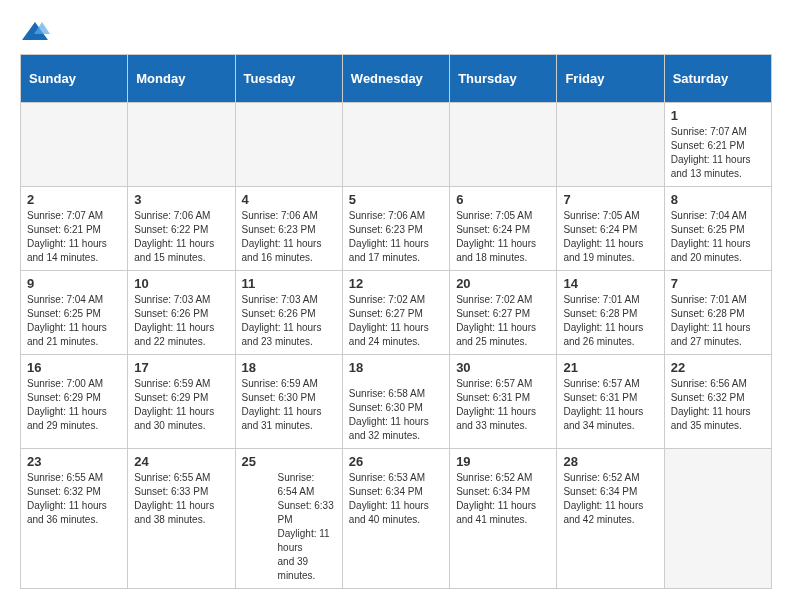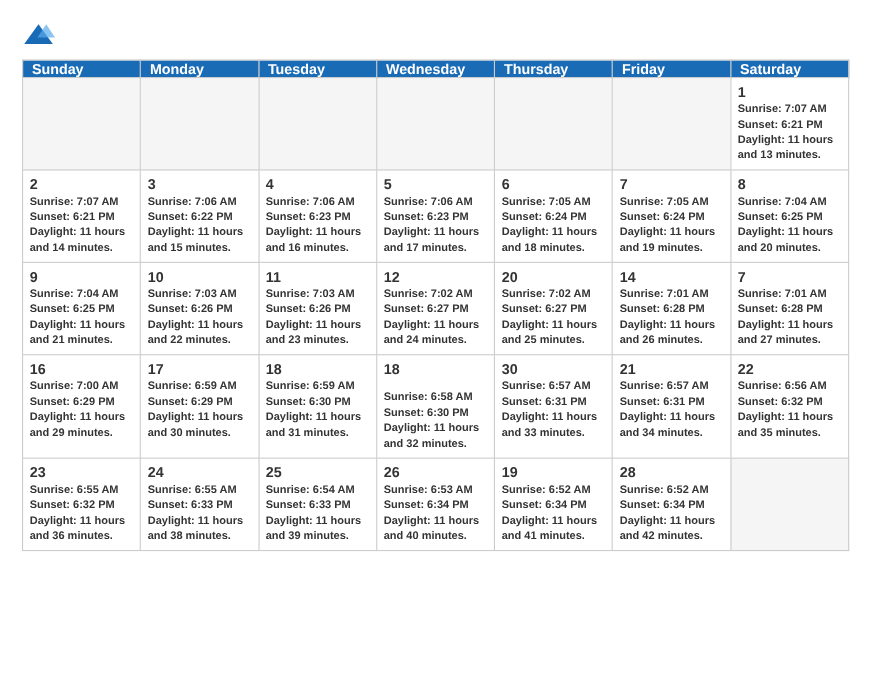--- a/index.html
+++ b/index.html
@@ -32,21 +32,21 @@
     .location { font-size: 16px; color: #555; }
     .calendar {
       width: 100%;
       border-collapse: collapse;
       border: 1px solid #ccc;
     }
     .calendar th {
       background-color: #1a6bb5;
       color: #fff;
       text-align: left;
-      padding: 0 8px;
+      padding: 16px 8px;
       font-size: 13px;
       font-weight: bold;
       border: 1px solid #ccc;
     }
     .calendar td {
       vertical-align: top;
       padding: 5px 6px;
       font-size: 10.5px;
       color: #333;
       border: 1px solid #ccc;
@@ -60,21 +60,20 @@
     .day-number {
       font-size: 13px;
       font-weight: bold;
       display: block;
       margin-bottom: 2px;
     }
     .day-info {
       font-size: 10px;
       color: #333;
       line-height: 1.4;
-      font-weight: bold;
     }
   </style>
 </head>
 <body>
 
 <div class="header">
   <div class="logo">
     <svg class="logo-icon" viewBox="0 0 30 24">
       <polygon points="15,2 28,20 2,20" fill="#1a6bb5"></polygon>
       <polygon points="22,2 30,14 14,14" fill="#5aabee" opacity="0.7"></polygon>
@@ -281,21 +280,21 @@
         </td>
         <td>
           <span class="day-number">24</span>
           <div class="day-info" style="white-space: pre-line;">Sunrise: 6:55 AM
 Sunset: 6:33 PM
 Daylight: 11 hours
 and 38 minutes.</div>
         </td>
         <td>
           <span class="day-number">25</span>
-          <div class="day-info" style="white-space: pre-line;">Sunrise: 6:54 AM
+          <div class="day-info" style="white-space: pre-line; margin-left: 36px;">Sunrise: 6:54 AM
 Sunset: 6:33 PM
 Daylight: 11 hours
 and 39 minutes.</div>
         </td>
         <td>
           <span class="day-number">26</span>
           <div class="day-info" style="white-space: pre-line;">Sunrise: 6:53 AM
 Sunset: 6:34 PM
 Daylight: 11 hours
 and 40 minutes.</div>

